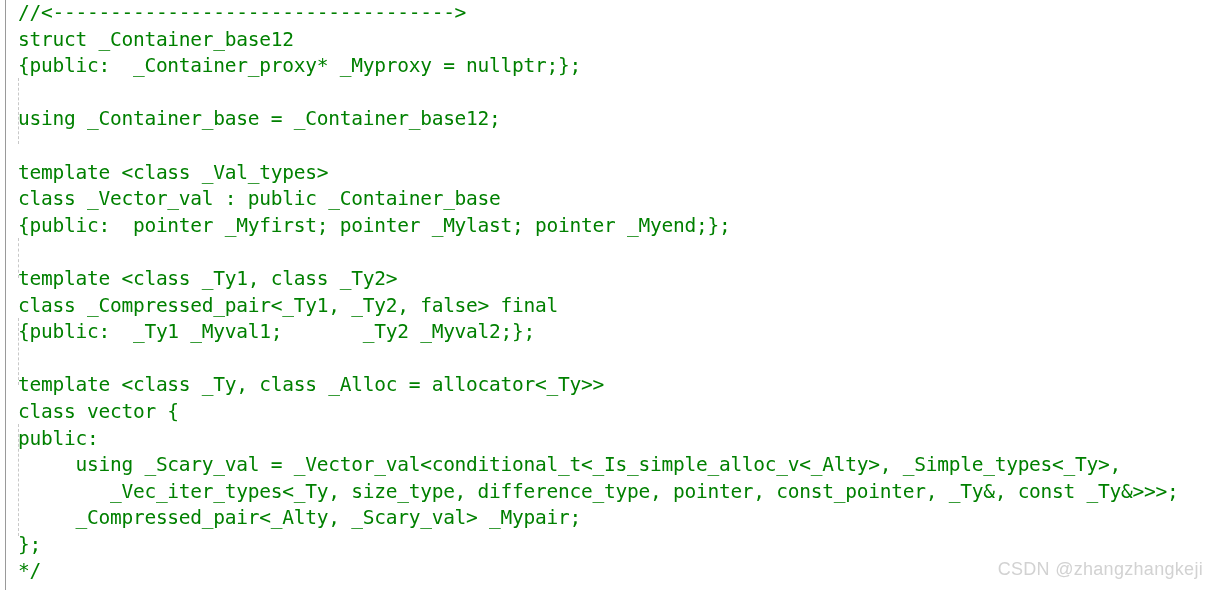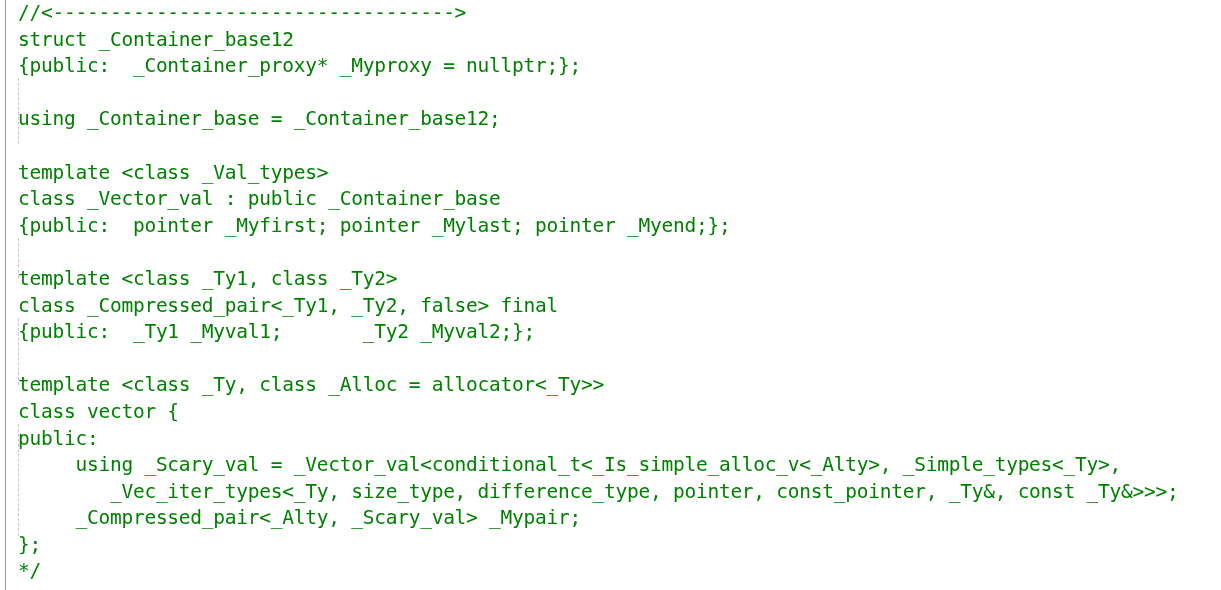--- a/index.html
+++ b/index.html
@@ -83,14 +83,15 @@
 
   <div class="gutter-rule"></div>
 
   <div class="indent-guide g1"></div>
   <div class="indent-guide g2"></div>
   <div class="indent-guide g3"></div>
   <div class="indent-guide g4"></div>
 
   <pre class="code" id="code-block"><span class="line">//&lt;-----------------------------------&gt;</span><span class="line">struct _Container_base12</span><span class="line">{public:  _Container_proxy* _Myproxy = nullptr;};</span><span class="line">&nbsp;</span><span class="line">using _Container_base = _Container_base12;</span><span class="line">&nbsp;</span><span class="line">template &lt;class _Val_types&gt;</span><span class="line">class _Vector_val : public _Container_base</span><span class="line">{public:  pointer _Myfirst; pointer _Mylast; pointer _Myend;};</span><span class="line">&nbsp;</span><span class="line">template &lt;class _Ty1, class _Ty2&gt;</span><span class="line">class _Compressed_pair&lt;_Ty1, _Ty2, false&gt; final</span><span class="line">{public:  _Ty1 _Myval1;       _Ty2 _Myval2;};</span><span class="line">&nbsp;</span><span class="line">template &lt;class _Ty, class _Alloc = allocator&lt;_Ty&gt;&gt;</span><span class="line">class vector {</span><span class="line">public:</span><span class="line">     using _Scary_val = _Vector_val&lt;conditional_t&lt;_Is_simple_alloc_v&lt;_Alty&gt;, _Simple_types&lt;_Ty&gt;,</span><span class="line">        _Vec_iter_types&lt;_Ty, size_type, difference_type, pointer, const_pointer, _Ty&amp;, const _Ty&amp;&gt;&gt;&gt;;</span><span class="line">     _Compressed_pair&lt;_Alty, _Scary_val&gt; _Mypair;</span><span class="line">};</span><span class="line">*/</span></pre>
 
+  <div class="watermark">CSDN @zhangzhangkeji</div>
 
 </div>
 
 </body></html>

